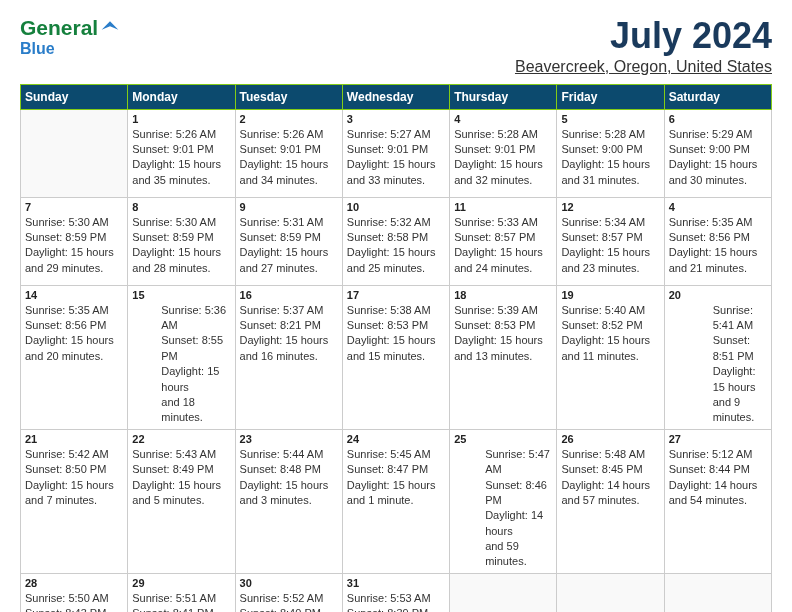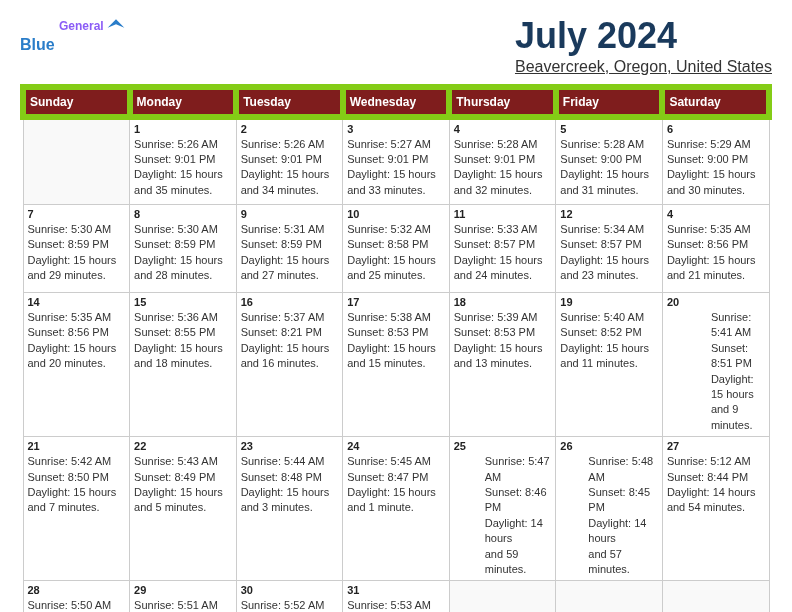--- a/index.html
+++ b/index.html
@@ -28,36 +28,36 @@
       flex-direction: column;
       align-items: flex-start;
     }
     .logo-text {
       display: flex;
       align-items: center;
       font-size: 18px;
       font-weight: bold;
     }
     .logo-general {
-      color: #8b5cf6;
-      font-size: 12px;
-      font-weight: bold;
-      margin-left: 39px;
+      color: #15803d;
+      font-size: 21px;
+      font-weight: bold;
     }
     .logo-blue {
       color: #2a7dc9;
       font-size: 16px;
       font-weight: bold;
     }
     .logo-icon {
       width: 20px;
       height: 20px;
       margin-left: 2px;
     }
     .title-block {
+      text-align: right;
     }
     .month-title {
       font-size: 36px;
       font-weight: bold;
       color: #1a3a5c;
       line-height: 1.1;
     }
     .location-title {
       font-size: 16px;
       color: #333;
@@ -65,26 +65,26 @@
       text-decoration: underline;
     }
     .calendar {
       flex: 1;
       border: 1px solid #ccc;
       border-collapse: collapse;
       width: 100%;
       table-layout: fixed;
     }
     .calendar th {
-      background: #7f1d1d;
+      background: #0c4a6e;
       color: #fff;
       font-size: 12px;
       font-weight: bold;
       padding: 5px 4px;
-      border: 6px solid #84cc16;
+      border: 1px solid #84cc16;
       text-align: left;
     }
     .calendar td {
       border: 1px solid #ccc;
       vertical-align: top;
       padding: 3px 4px;
       font-size: 9.5px;
       color: #333;
       height: 88px;
     }
@@ -236,21 +236,21 @@
         <tr>
           <td>
             <span class="day-num">14</span>
             <div class="day-info" style="white-space: pre-line;">Sunrise: 5:35 AM
 Sunset: 8:56 PM
 Daylight: 15 hours
 and 20 minutes.</div>
           </td>
           <td>
             <span class="day-num">15</span>
-            <div class="day-info" style="white-space: pre-line;">Sunrise: 5:36 AM
+            <div class="day-info" style="white-space: pre-line; margin-left: 29px;">Sunrise: 5:36 AM
 Sunset: 8:55 PM
 Daylight: 15 hours
 and 18 minutes.</div>
           </td>
           <td>
             <span class="day-num">16</span>
             <div class="day-info" style="white-space: pre-line;">Sunrise: 5:37 AM
 Sunset: 8:21 PM
 Daylight: 15 hours
 and 16 minutes.</div>
@@ -315,21 +315,21 @@
           </td>
           <td>
             <span class="day-num">25</span>
             <div class="day-info" style="white-space: pre-line; margin-left: 31px;">Sunrise: 5:47 AM
 Sunset: 8:46 PM
 Daylight: 14 hours
 and 59 minutes.</div>
           </td>
           <td>
             <span class="day-num">26</span>
-            <div class="day-info" style="white-space: pre-line; margin-left: 28px;">Sunrise: 5:48 AM
+            <div class="day-info" style="white-space: pre-line;">Sunrise: 5:48 AM
 Sunset: 8:45 PM
 Daylight: 14 hours
 and 57 minutes.</div>
           </td>
           <td>
             <span class="day-num">27</span>
             <div class="day-info" style="white-space: pre-line;">Sunrise: 5:12 AM
 Sunset: 8:44 PM
 Daylight: 14 hours
 and 54 minutes.</div>

